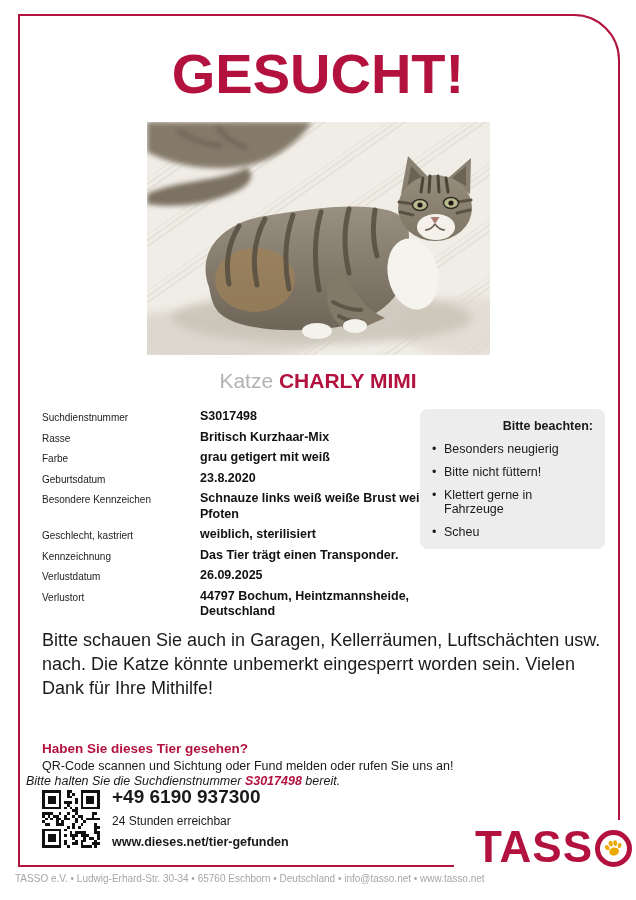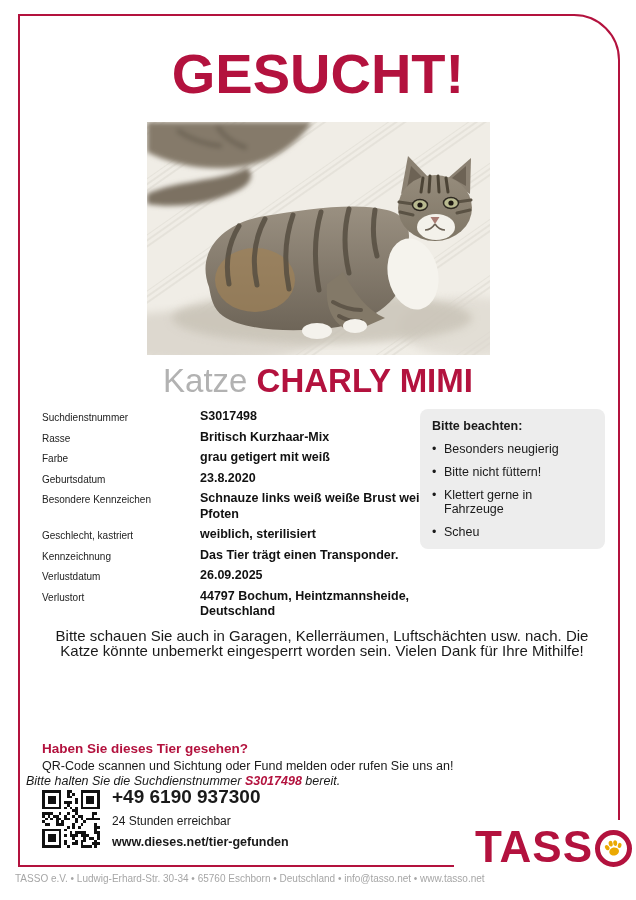--- a/index.html
+++ b/index.html
@@ -5,34 +5,34 @@
   html,body{margin:0;padding:0;background:#fff;}
   #page{position:relative;width:636px;height:900px;background:#fff;
         font-family:"Liberation Sans",sans-serif;color:#1a1a1a;overflow:hidden;}
   .card-border{position:absolute;left:18px;top:14px;width:598px;height:849px;
         border:2px solid #b3123e;border-radius:0 46px 0 0;z-index:1;}
   .title{position:absolute;left:18px;top:44px;width:600px;text-align:center;
         font-size:56px;font-weight:bold;letter-spacing:0px;color:#b3123e;line-height:60px;z-index:2;}
   .photo{position:absolute;left:147px;top:122px;width:343px;height:233px;z-index:2;}
   .photo svg{display:block;width:343px;height:233px;}
   .name-line{position:absolute;left:18px;top:366px;width:600px;text-align:center;
-        font-size:33px;line-height:30px;z-index:2;}
+        font-size:21px;line-height:30px;z-index:2;}
   .name-type{color:#b2b2b2;font-weight:normal;}
   .name-name{color:#b3123e;font-weight:bold;}
   .details{position:absolute;left:42px;top:409px;width:370px;z-index:2;}
   .drow{display:flex;margin-bottom:5px;gap:32px;}
   .dlabel{width:126px;flex:0 0 126px;font-size:10px;line-height:13px;padding-top:2px;color:#222;}
   .dvalue{width:240px;flex:0 0 240px;font-size:12.5px;line-height:15.5px;font-weight:bold;color:#111;}
   .notice-box{position:absolute;left:420px;top:409px;width:161px;min-height:97px;
         background:#ededed;border-radius:8px;padding:10px 12px;z-index:2;}
-  .notice-title{font-size:12.5px;font-weight:bold;margin:0 0 4px 0;}
+  .notice-title{font-size:12.5px;font-weight:bold;margin:0 0 4px 0;text-align:right;}
   .notice-list{margin:0;padding:0;list-style:none;}
   .notice-list li{font-size:12.5px;line-height:14px;margin-top:9px;padding-left:12px;position:relative;}
   .notice-list li::before{content:"•";position:absolute;left:0;top:0;}
-  .appeal{position:absolute;left:42px;top:628px;width:560px;font-size:15px;line-height:15px;z-index:2;text-align:center;}
+  .appeal{position:absolute;left:42px;top:628px;width:560px;font-size:18px;line-height:24px;z-index:2;}
   .contact-heading{position:absolute;left:42px;top:741px;font-size:13.5px;font-weight:bold;color:#b3123e;z-index:2;}
   .contact-line1{position:absolute;left:42px;top:759px;font-size:12.5px;z-index:2;}
   .contact-line2{position:absolute;left:26px;top:774px;font-size:12.5px;z-index:2;font-style:italic;}
   .sdn-red{color:#b3123e;font-weight:bold;}
   .qr{position:absolute;left:42px;top:790px;width:58px;height:58px;z-index:2;}
   .qr svg{display:block;width:58px;height:58px;}
   .phone{position:absolute;left:112px;top:786px;font-size:19px;font-weight:bold;z-index:2;text-align:center;}
   .availability{position:absolute;left:112px;top:814px;font-size:12px;z-index:2;}
   .website{position:absolute;left:112px;top:835px;font-size:12.5px;font-weight:bold;z-index:2;}
   .logo{position:absolute;right:0px;top:820px;width:178px;height:54px;background:#fff;

